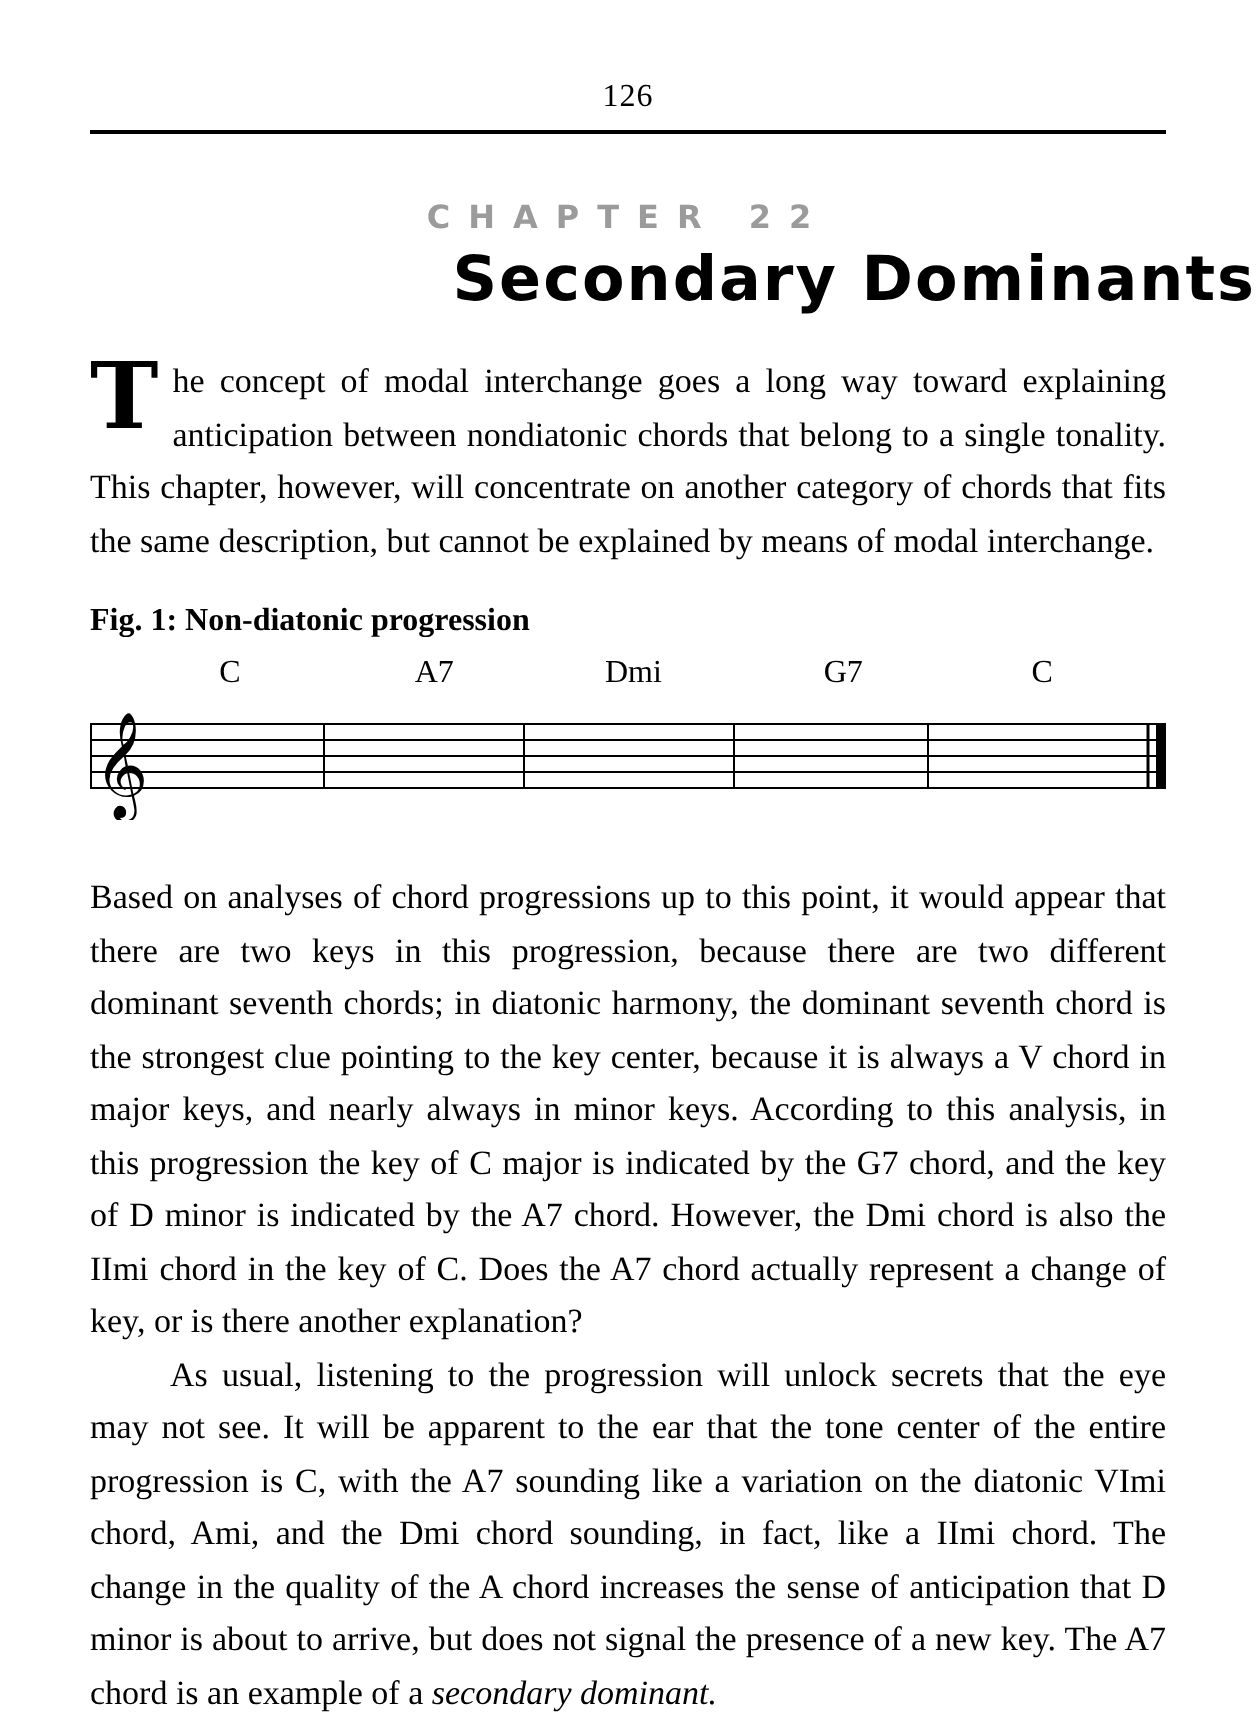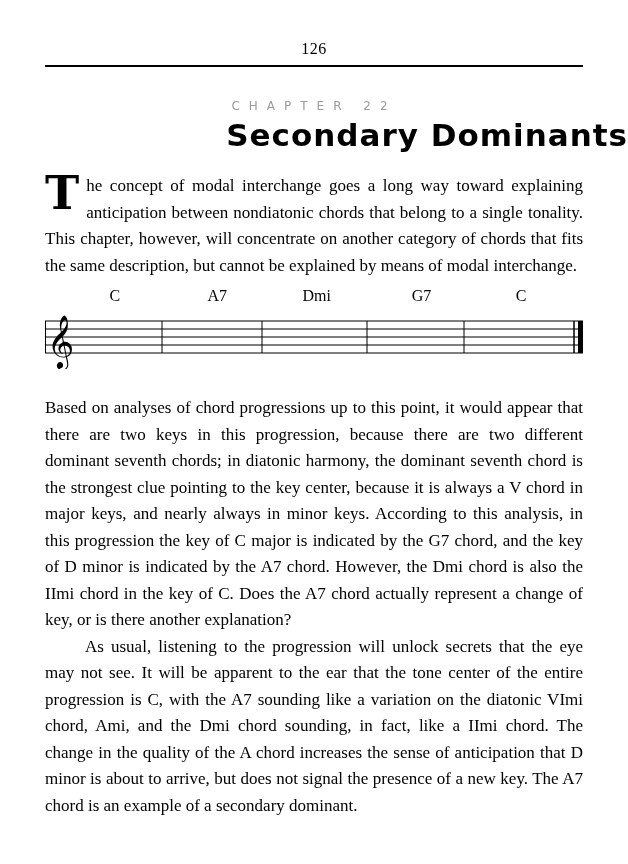--- a/index.html
+++ b/index.html
@@ -25,22 +25,22 @@
     letter-spacing: 0.5px;
   }
   .header-rule {
     border-bottom: 2px solid #000000;
     margin: 0 45px;
   }
   .chapter-label {
     margin-top: 32px;
     text-align: center;
     font-family: "DejaVu Sans", "Liberation Sans", sans-serif;
-    font-weight: normal;
-    font-size: 12px;
+    font-weight: bold;
+    font-size: 16px;
     letter-spacing: 9px;
     color: #9b9b9b;
   }
   .page-title {
     margin-top: 4px;
     text-align: right;
     font-family: "DejaVu Sans", "Liberation Sans", sans-serif;
     font-weight: bold;
     font-size: 31px;
     letter-spacing: 1px;
@@ -90,39 +90,40 @@
     width: 100%;
     height: 58px;
   }
   .para {
     margin-top: 24px;
   }
   .para-followup {
     margin-top: 0;
     text-indent: 40px;
   }
-  .italic { }
+  .italic { font-style: italic; }
 </style>
 </head>
 <body>
 
 <div class="page">
 
   <div class="page-number">126</div>
   <div class="header-rule"></div>
 
   <div class="chapter-label">CHAPTER 22</div>
   <div class="page-title">Secondary Dominants</div>
 
   <div class="content">
 
     <p class="body-text intro-paragraph">
       <span class="drop-cap">T</span><span>he concept of modal interchange goes a long way toward explaining anticipation between nondiatonic chords that belong to a single tonality. This chapter, however, will concentrate on another category of chords that fits the same description, but cannot be explained by means of modal interchange.</span>
     </p>
 
+    <div class="figure-caption">Fig. 1: Non-diatonic progression</div>
 
     <div class="staff-block">
       <div class="chord-row">
         <span class="chord-label" style="left:13%">C</span>
         <span class="chord-label" style="left:32%">A7</span>
         <span class="chord-label" style="left:50.5%">Dmi</span>
         <span class="chord-label" style="left:70%">G7</span>
         <span class="chord-label" style="left:88.5%">C</span>
       </div>
       <svg class="staff-svg" viewBox="0 0 538 58" preserveAspectRatio="none">

